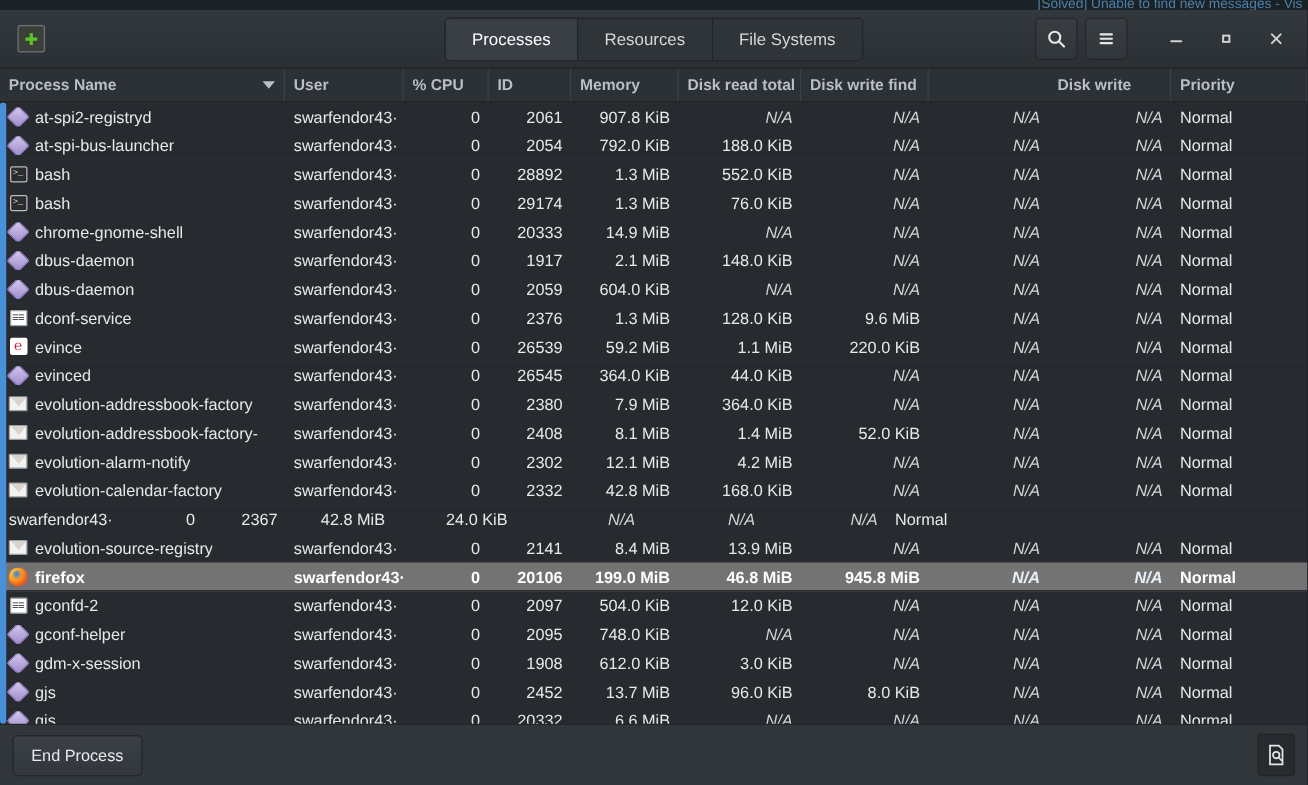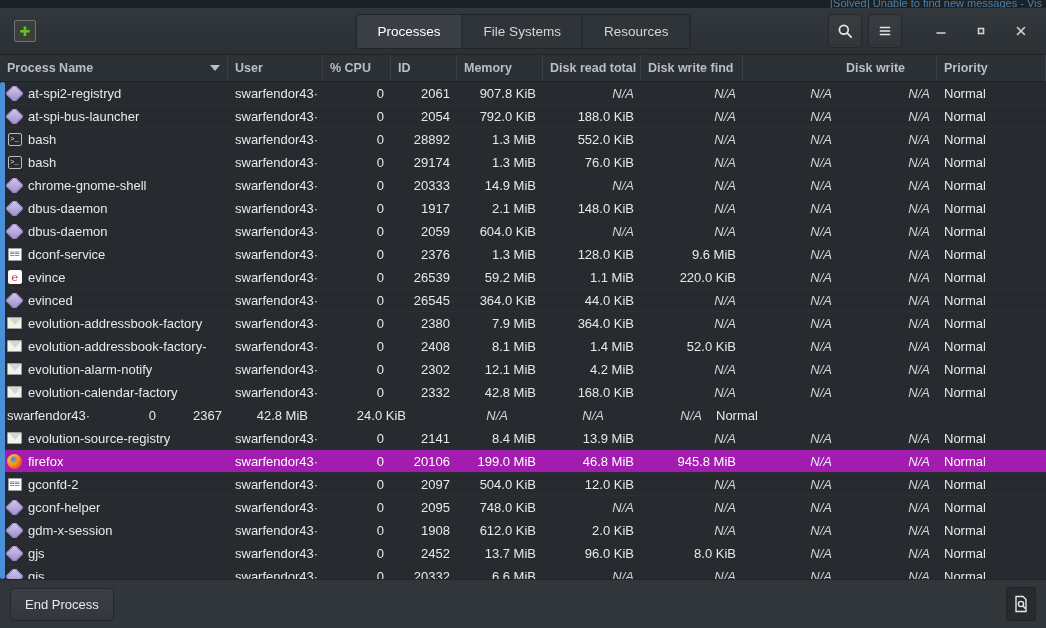--- a/index.html
+++ b/index.html
@@ -118,21 +118,21 @@
     position:relative;
     background:#272b2f;
     overflow:hidden;
   }
   .rows { display:block; }
   .row {
     display:flex; height:23px; align-items:center;
     color:#e6e9eb; font-size:13px;
     border-bottom:1px solid #2b2f33;
   }
-  .row.selected { background:#a21caf; color:#ffffff; }
+  .row.selected { background:#737373; color:#ffffff;font-weight:bold; }
   .cell {
     padding:0 7px; white-space:nowrap; overflow:hidden;
     display:flex; align-items:center;
   }
   .cell.num { justify-content:flex-end; }
   .cell.na { justify-content:flex-end; font-style:italic; color:#cfd3d7; }
   .row.selected .cell.na { color:#e8eef6; }
   .cell.name { gap:6px; }
   .pname { overflow:hidden; text-overflow:clip; white-space:nowrap; }
 
@@ -239,22 +239,22 @@
     <div class="desktop-text">[Solved] Unable to find new messages - Vis</div>
   </div>
 
   <div class="headerbar">
     <div class="app-icon">
       <span class="glyph">✚</span>
     </div>
 
     <div class="tabs" id="tabs">
         <div class="tab active">Processes</div>
+        <div class="tab">Resources</div>
         <div class="tab">File Systems</div>
-        <div class="tab">Resources</div>
       </div>
 
     <div class="header-right">
       <div class="hbtn">
         <span>
           <svg width="16" height="16" viewBox="0 0 16 16" fill="none" stroke="#e4e7ea" stroke-width="1.7">
             <circle cx="6.8" cy="6.8" r="4.4"></circle>
               <line x1="10.2" y1="10.2" x2="14.2" y2="14.2" stroke-linecap="round"></line>
           </svg>
         </span>
@@ -650,21 +650,21 @@
           <div class="cell name" style="width: 228px; min-width: 228px;">
             <span class="picon">
               <span class="ic-diamond"></span>
             </span>
             <span class="pname">gdm-x-session</span>
           </div>
           <div class="cell" style="width: 95px; min-width: 95px;">swarfendor43·</div>
           <div class="cell num" style="width: 68px; min-width: 68px;">0</div>
           <div class="cell num" style="width: 66px; min-width: 66px;">1908</div>
           <div class="cell num" style="width: 86px; min-width: 86px;">612.0 KiB</div>
-          <div class="cell num" style="width: 98px; min-width: 98px;">2.0 KiB</div>
+          <div class="cell num" style="width: 98px; min-width: 98px;">3.0 KiB</div>
           <div class="cell na" style="width: 102px; min-width: 102px;">N/A</div>
           <div class="cell na" style="width: 96px; min-width: 96px;">N/A</div>
           <div class="cell na" style="width: 98px; min-width: 98px;">N/A</div>
           <div class="cell" style="width: 109px; min-width: 109px;">Normal</div>
         </div>
         <div class="row">
           <div class="cell name" style="width: 228px; min-width: 228px;">
             <span class="picon">
               <span class="ic-diamond"></span>
             </span>

